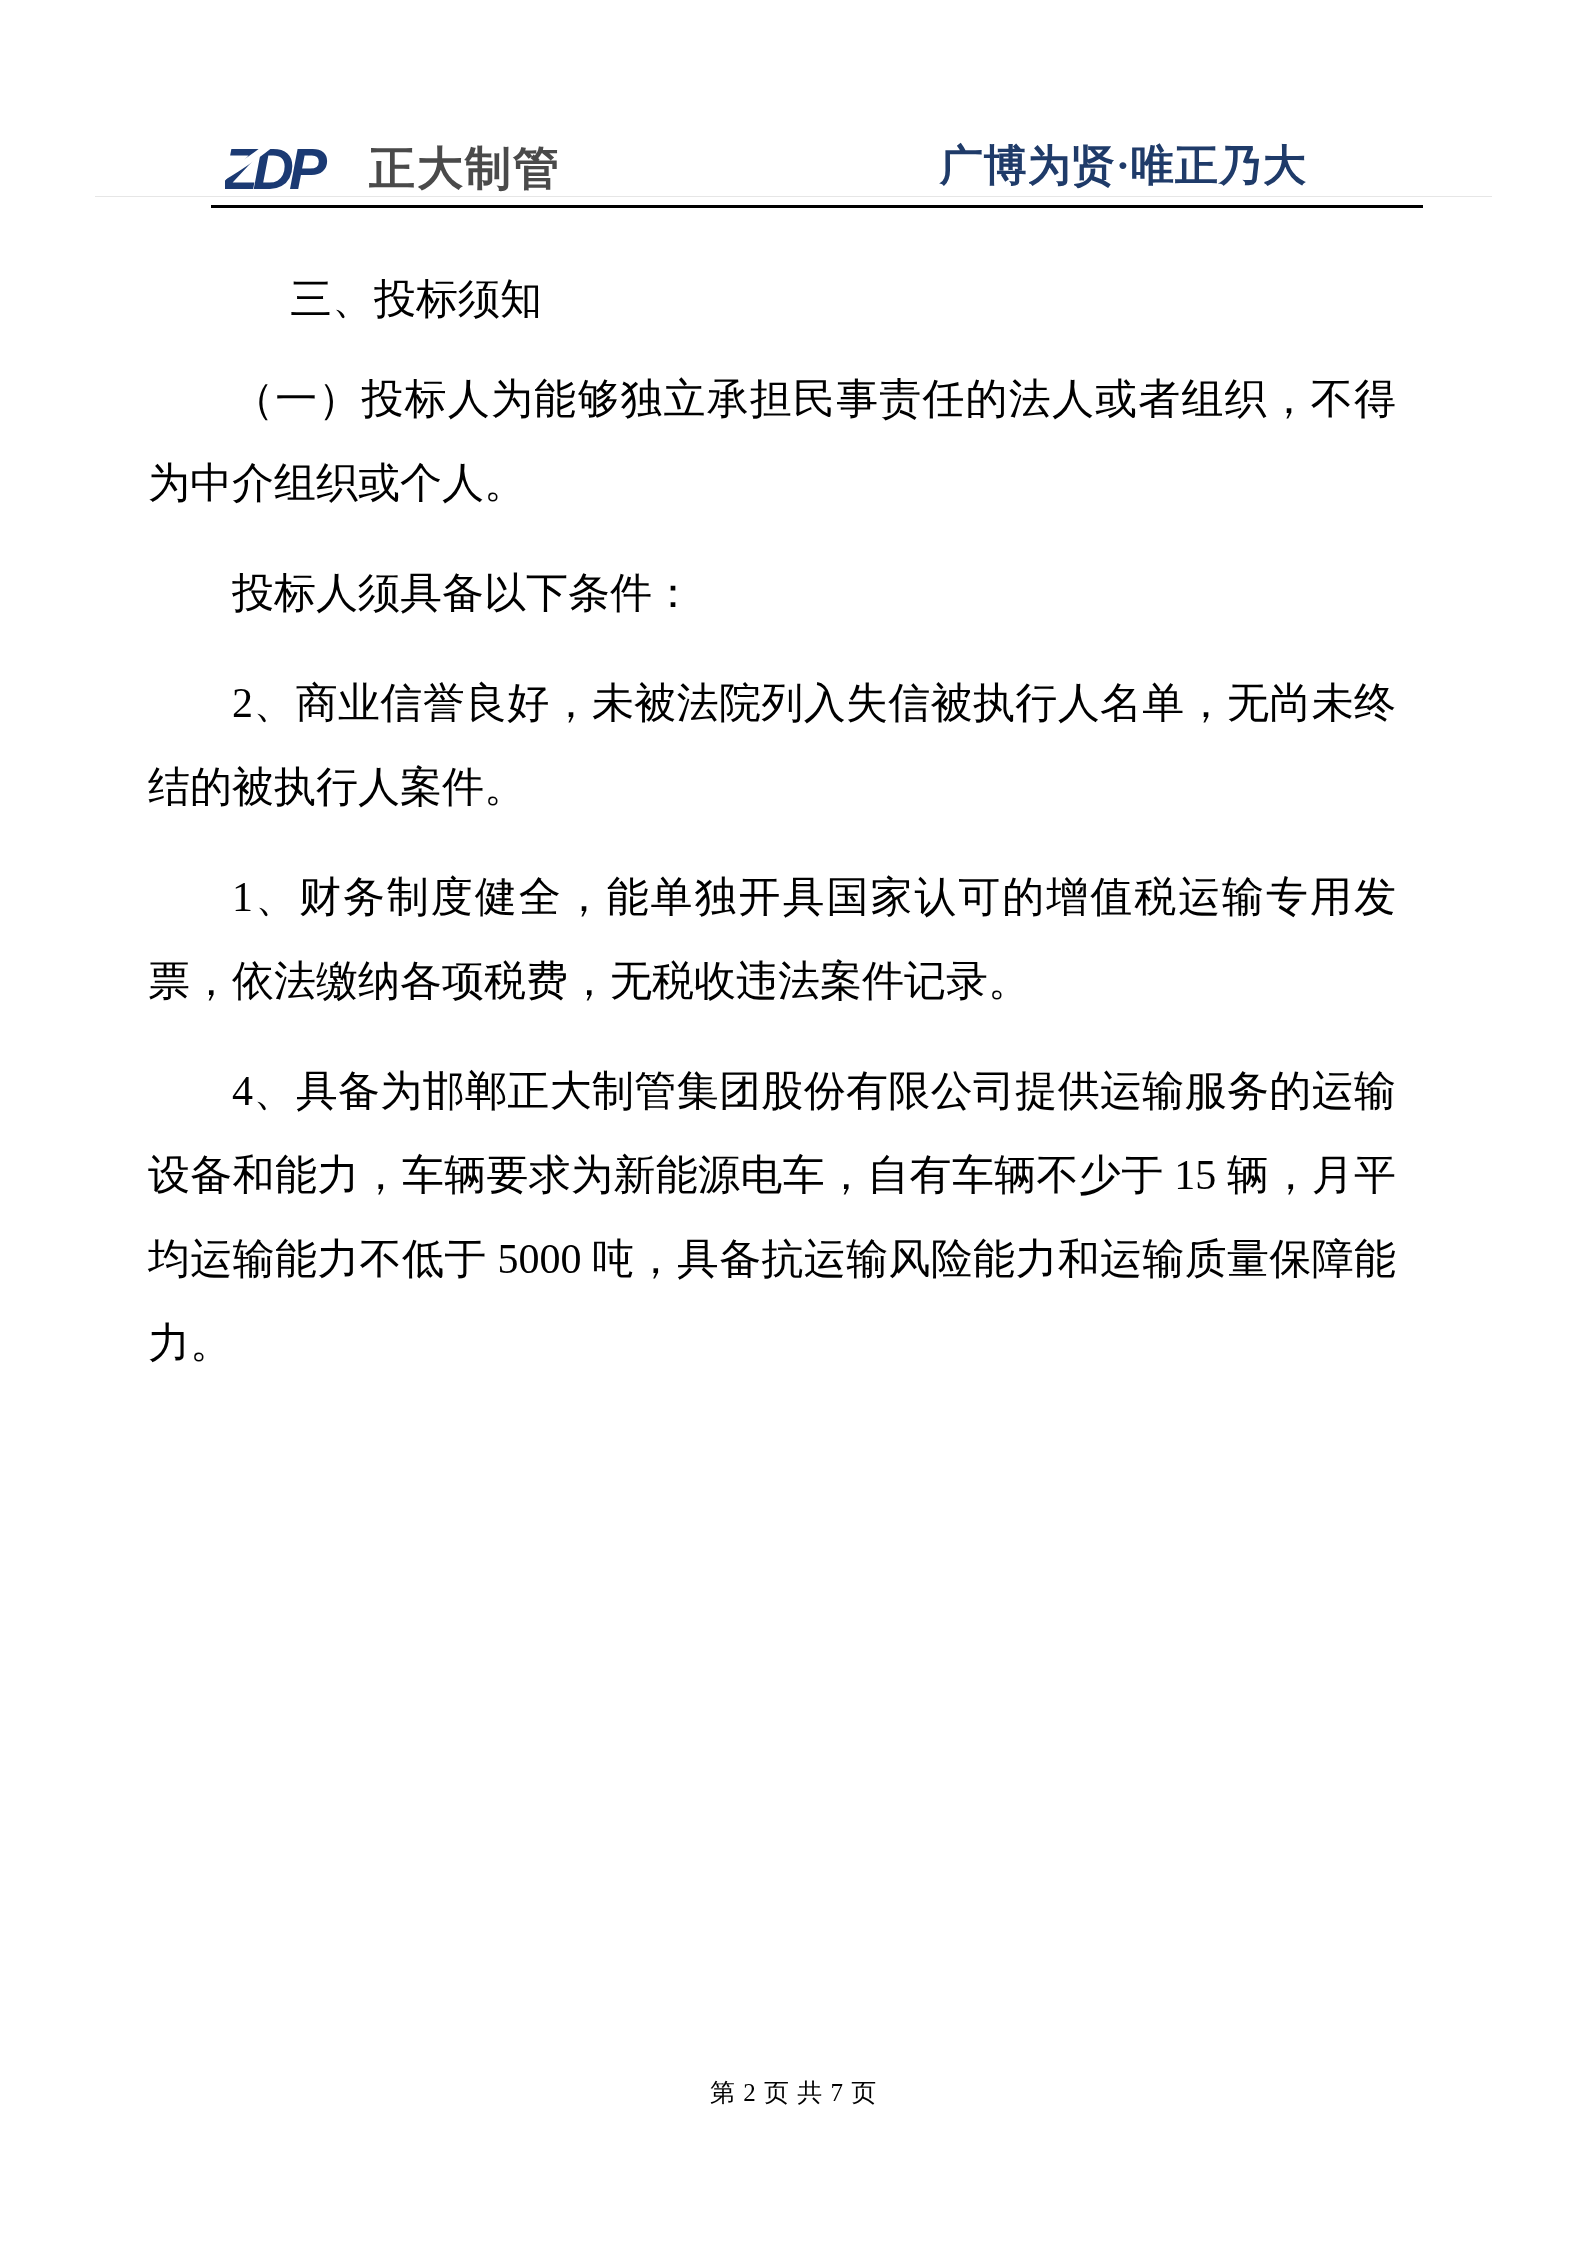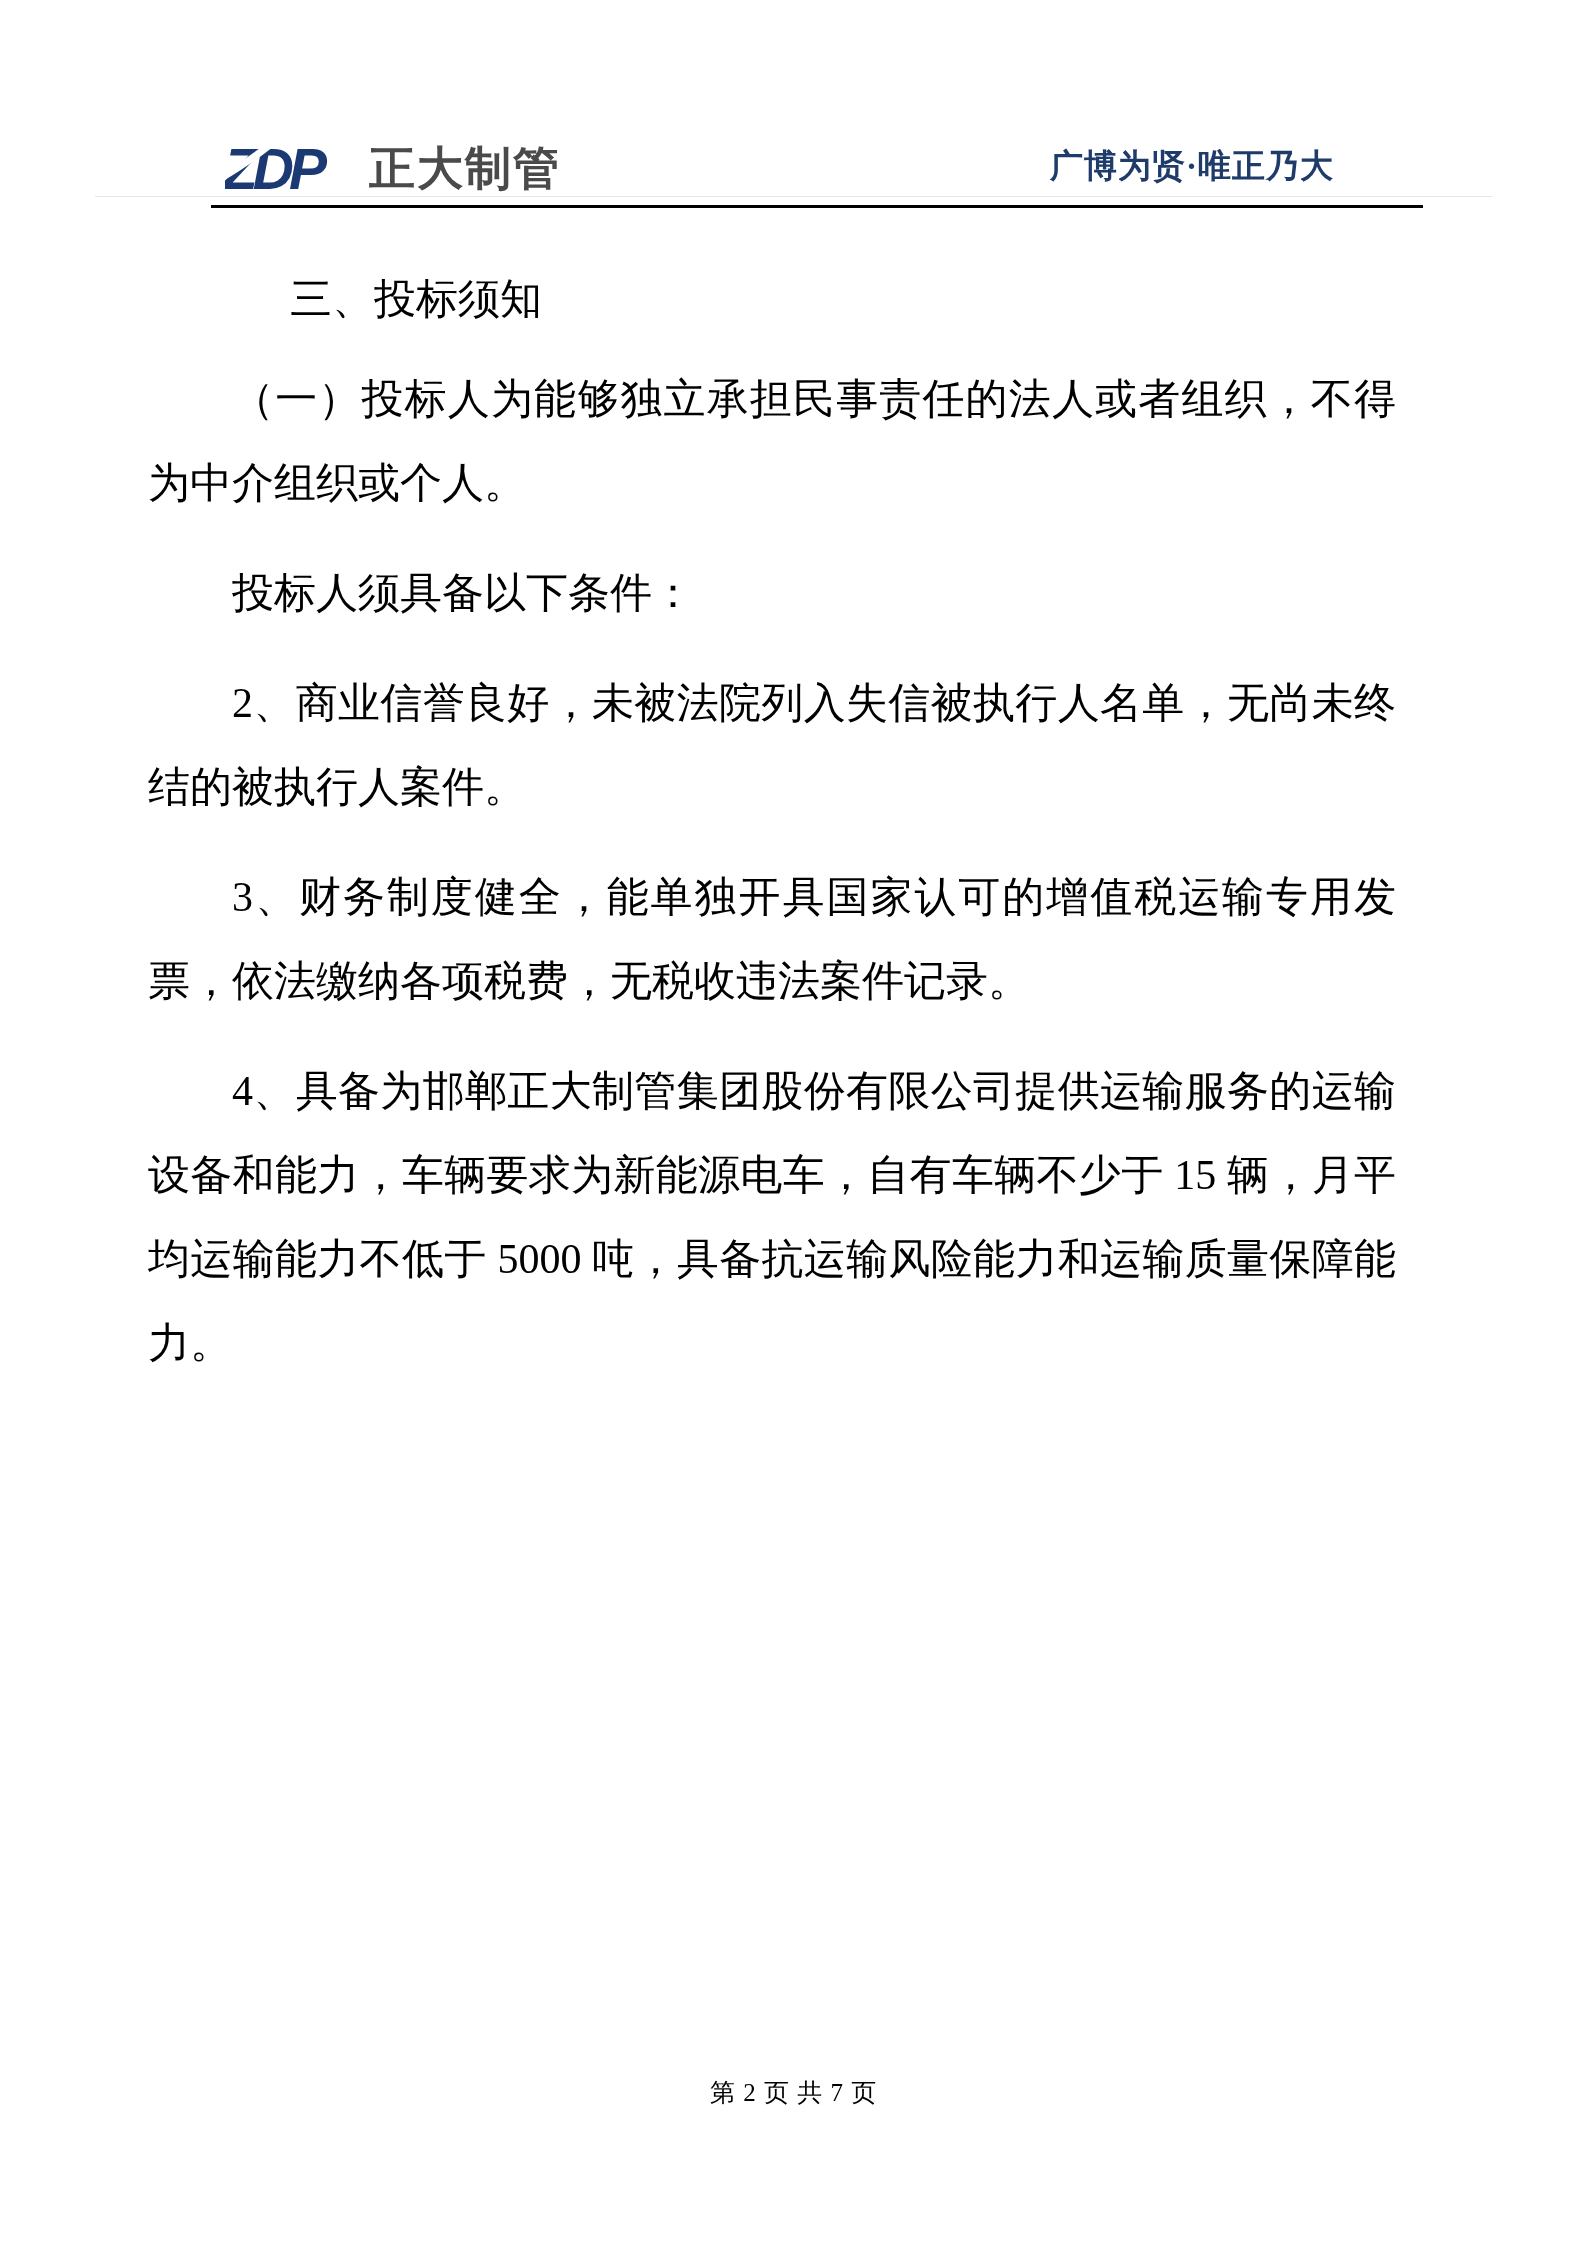--- a/index.html
+++ b/index.html
@@ -38,22 +38,22 @@
     font-family: "Liberation Sans", "DejaVu Sans", sans-serif;
     font-weight: 700;
     font-size: 46px;
     line-height: 50px;
     letter-spacing: 2px;
     color: #4a4a4a;
     white-space: nowrap;
   }
   .slogan {
     position: absolute;
-    right: 253px; top: 146px;
-    font-size: 33px;
+    right: 280px; top: 146px;
+    font-size: 43px;
     line-height: 40px;
     font-weight: 700;
     letter-spacing: 1px;
     color: #1f3b69;
     white-space: nowrap;
   }
 
   
   .content {
     position: absolute;
@@ -104,21 +104,21 @@
 
   <div class="header-faint-rule"></div>
   <div class="header-rule"></div>
 
   <div class="content">
     <p class="doc-title">三、投标须知</p>
 
     <p class="para">（一）投标人为能够独立承担民事责任的法人或者组织，不得为中介组织或个人。</p>
     <p class="para">投标人须具备以下条件：</p>
     <p class="para">2、商业信誉良好，未被法院列入失信被执行人名单，无尚未终结的被执行人案件。</p>
-    <p class="para">3、财务制度健全，能单独开具国家认可的增值税运输专用发票，依法缴纳各项税费，无税收违法案件记录。</p>
+    <p class="para">1、财务制度健全，能单独开具国家认可的增值税运输专用发票，依法缴纳各项税费，无税收违法案件记录。</p>
 
     <p class="para"><span>4、具备为邯郸正大制管集团股份有限公司提供运输服务的运输设备和能力，</span><span class="bold-run">车辆要求为新能源电车</span><span>，自有车辆不少于 15 辆，月平均运输能力不低于 5000 吨，具备抗运输风险能力和运输质量保障能力。</span></p>
 
   </div>
 
   <div class="footer">第 2 页 共 7 页</div>
 
 </div>
 
 </body></html>

